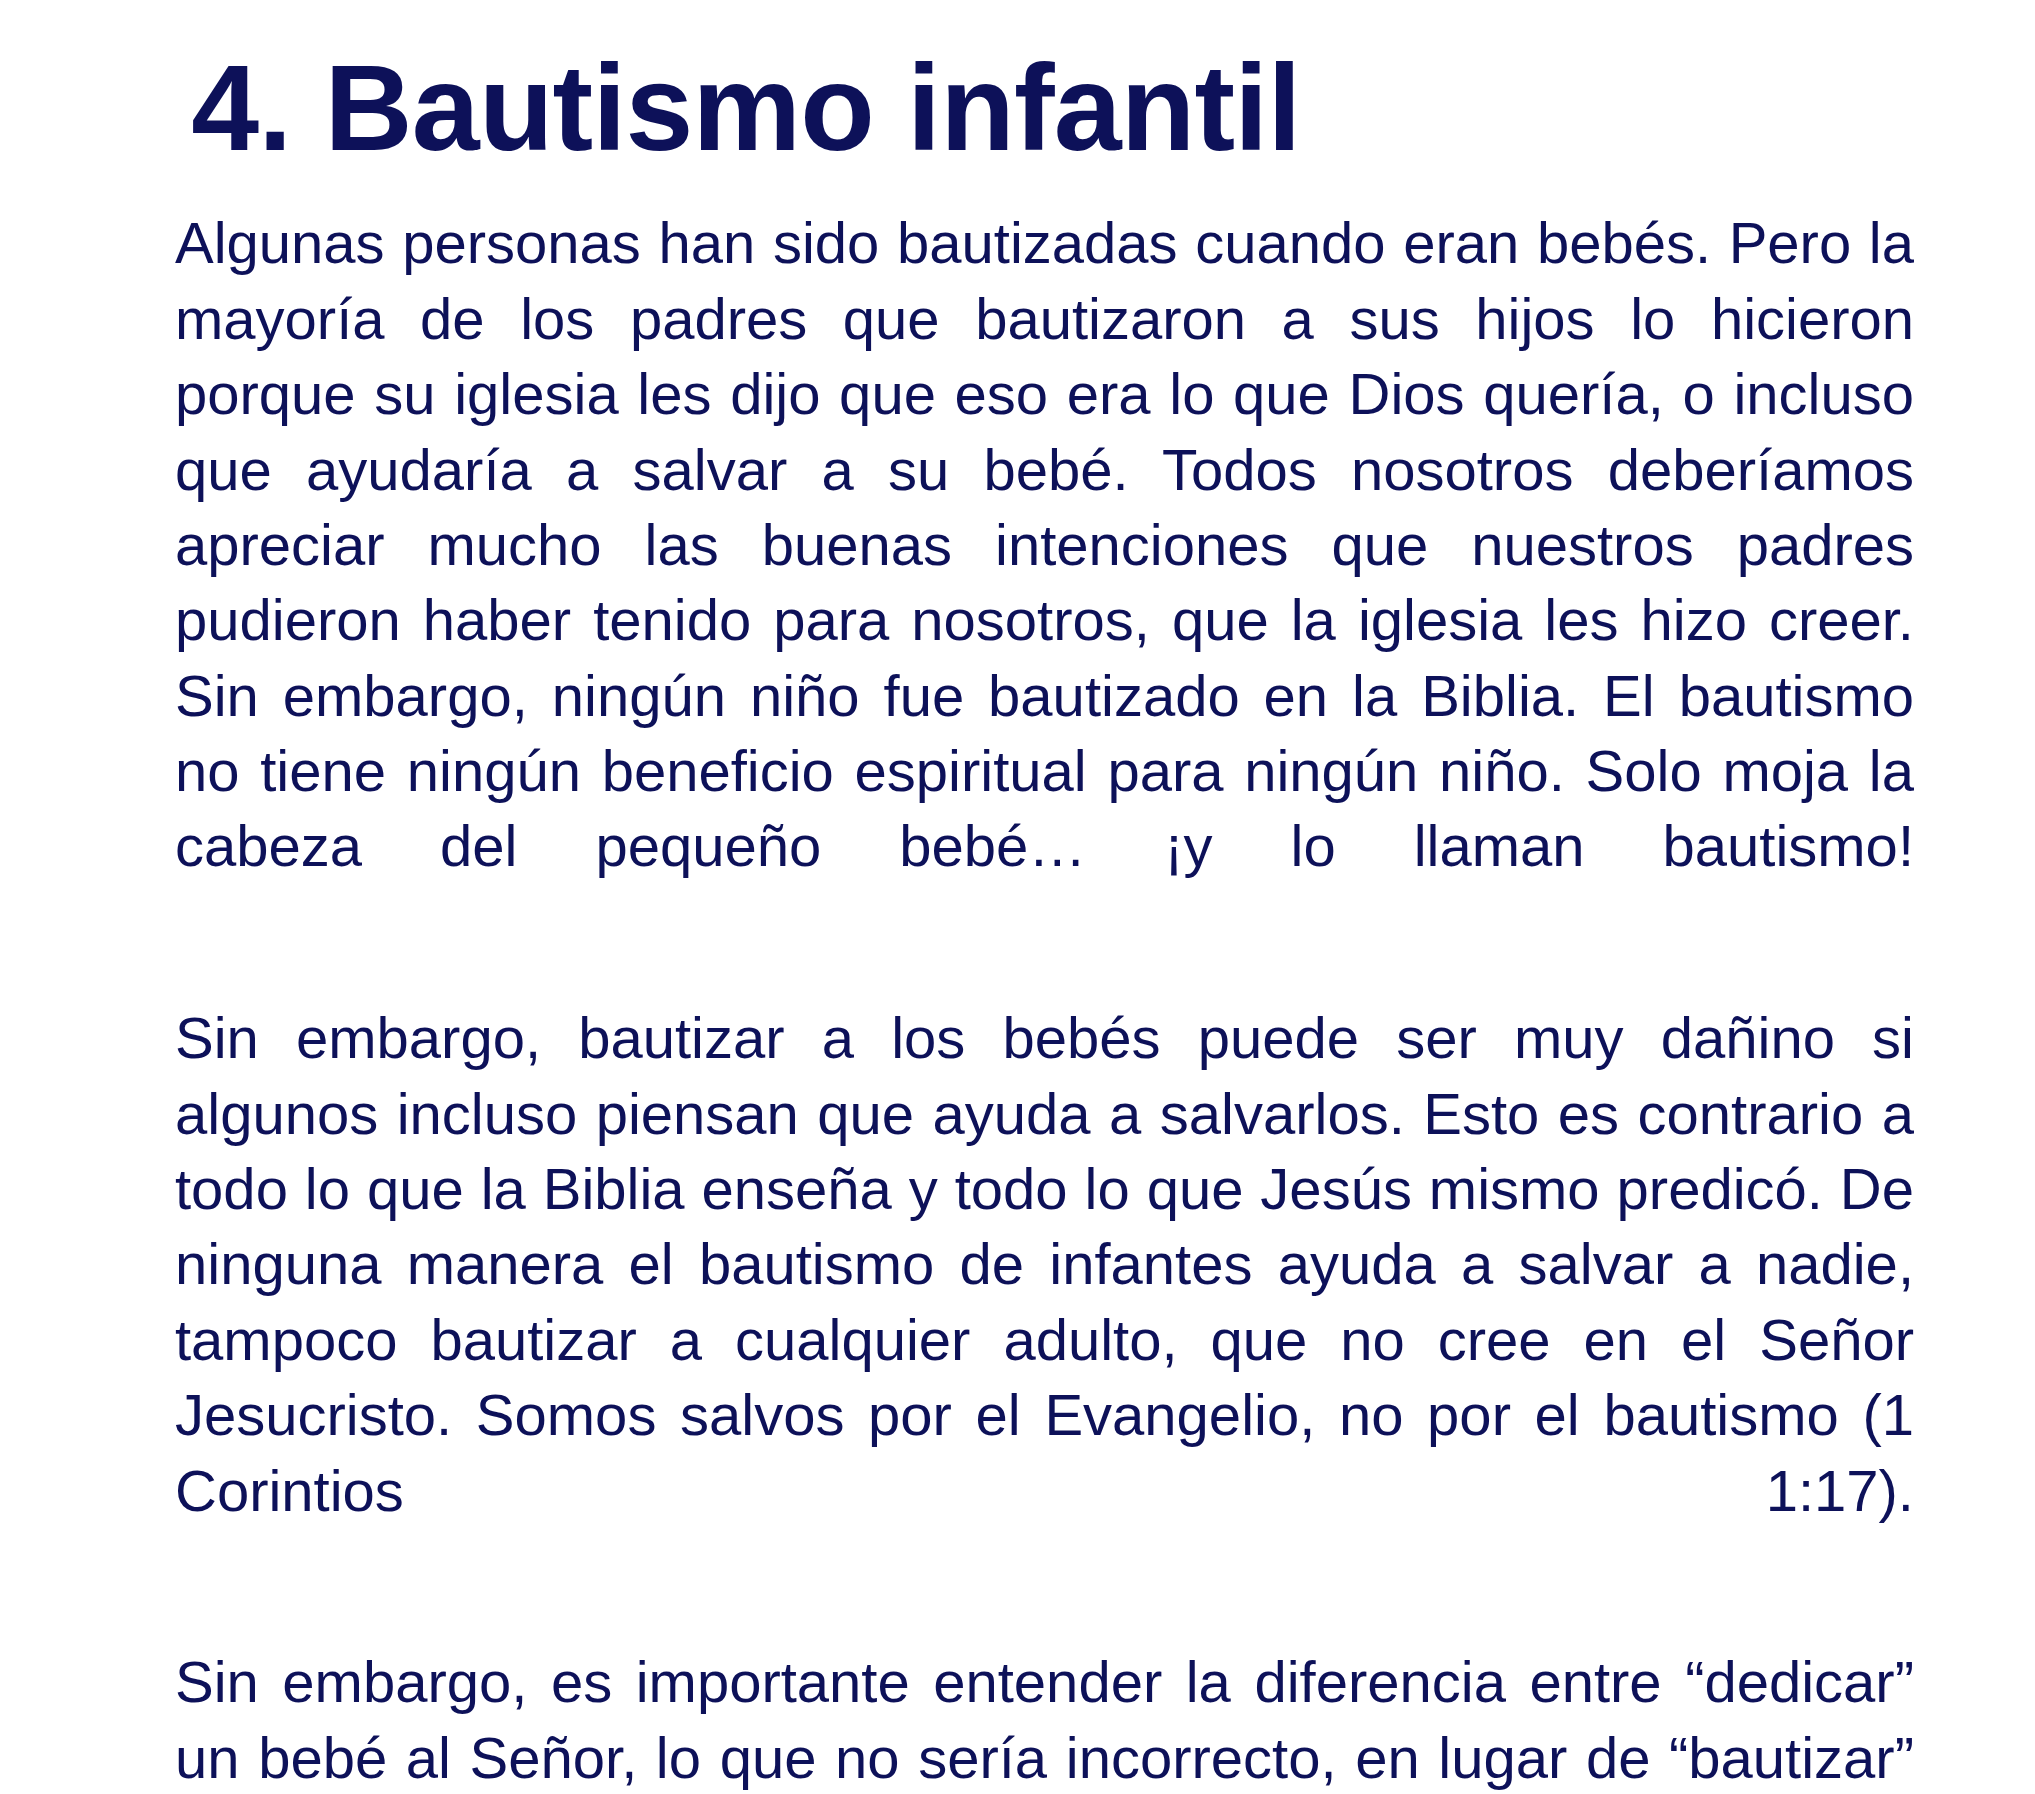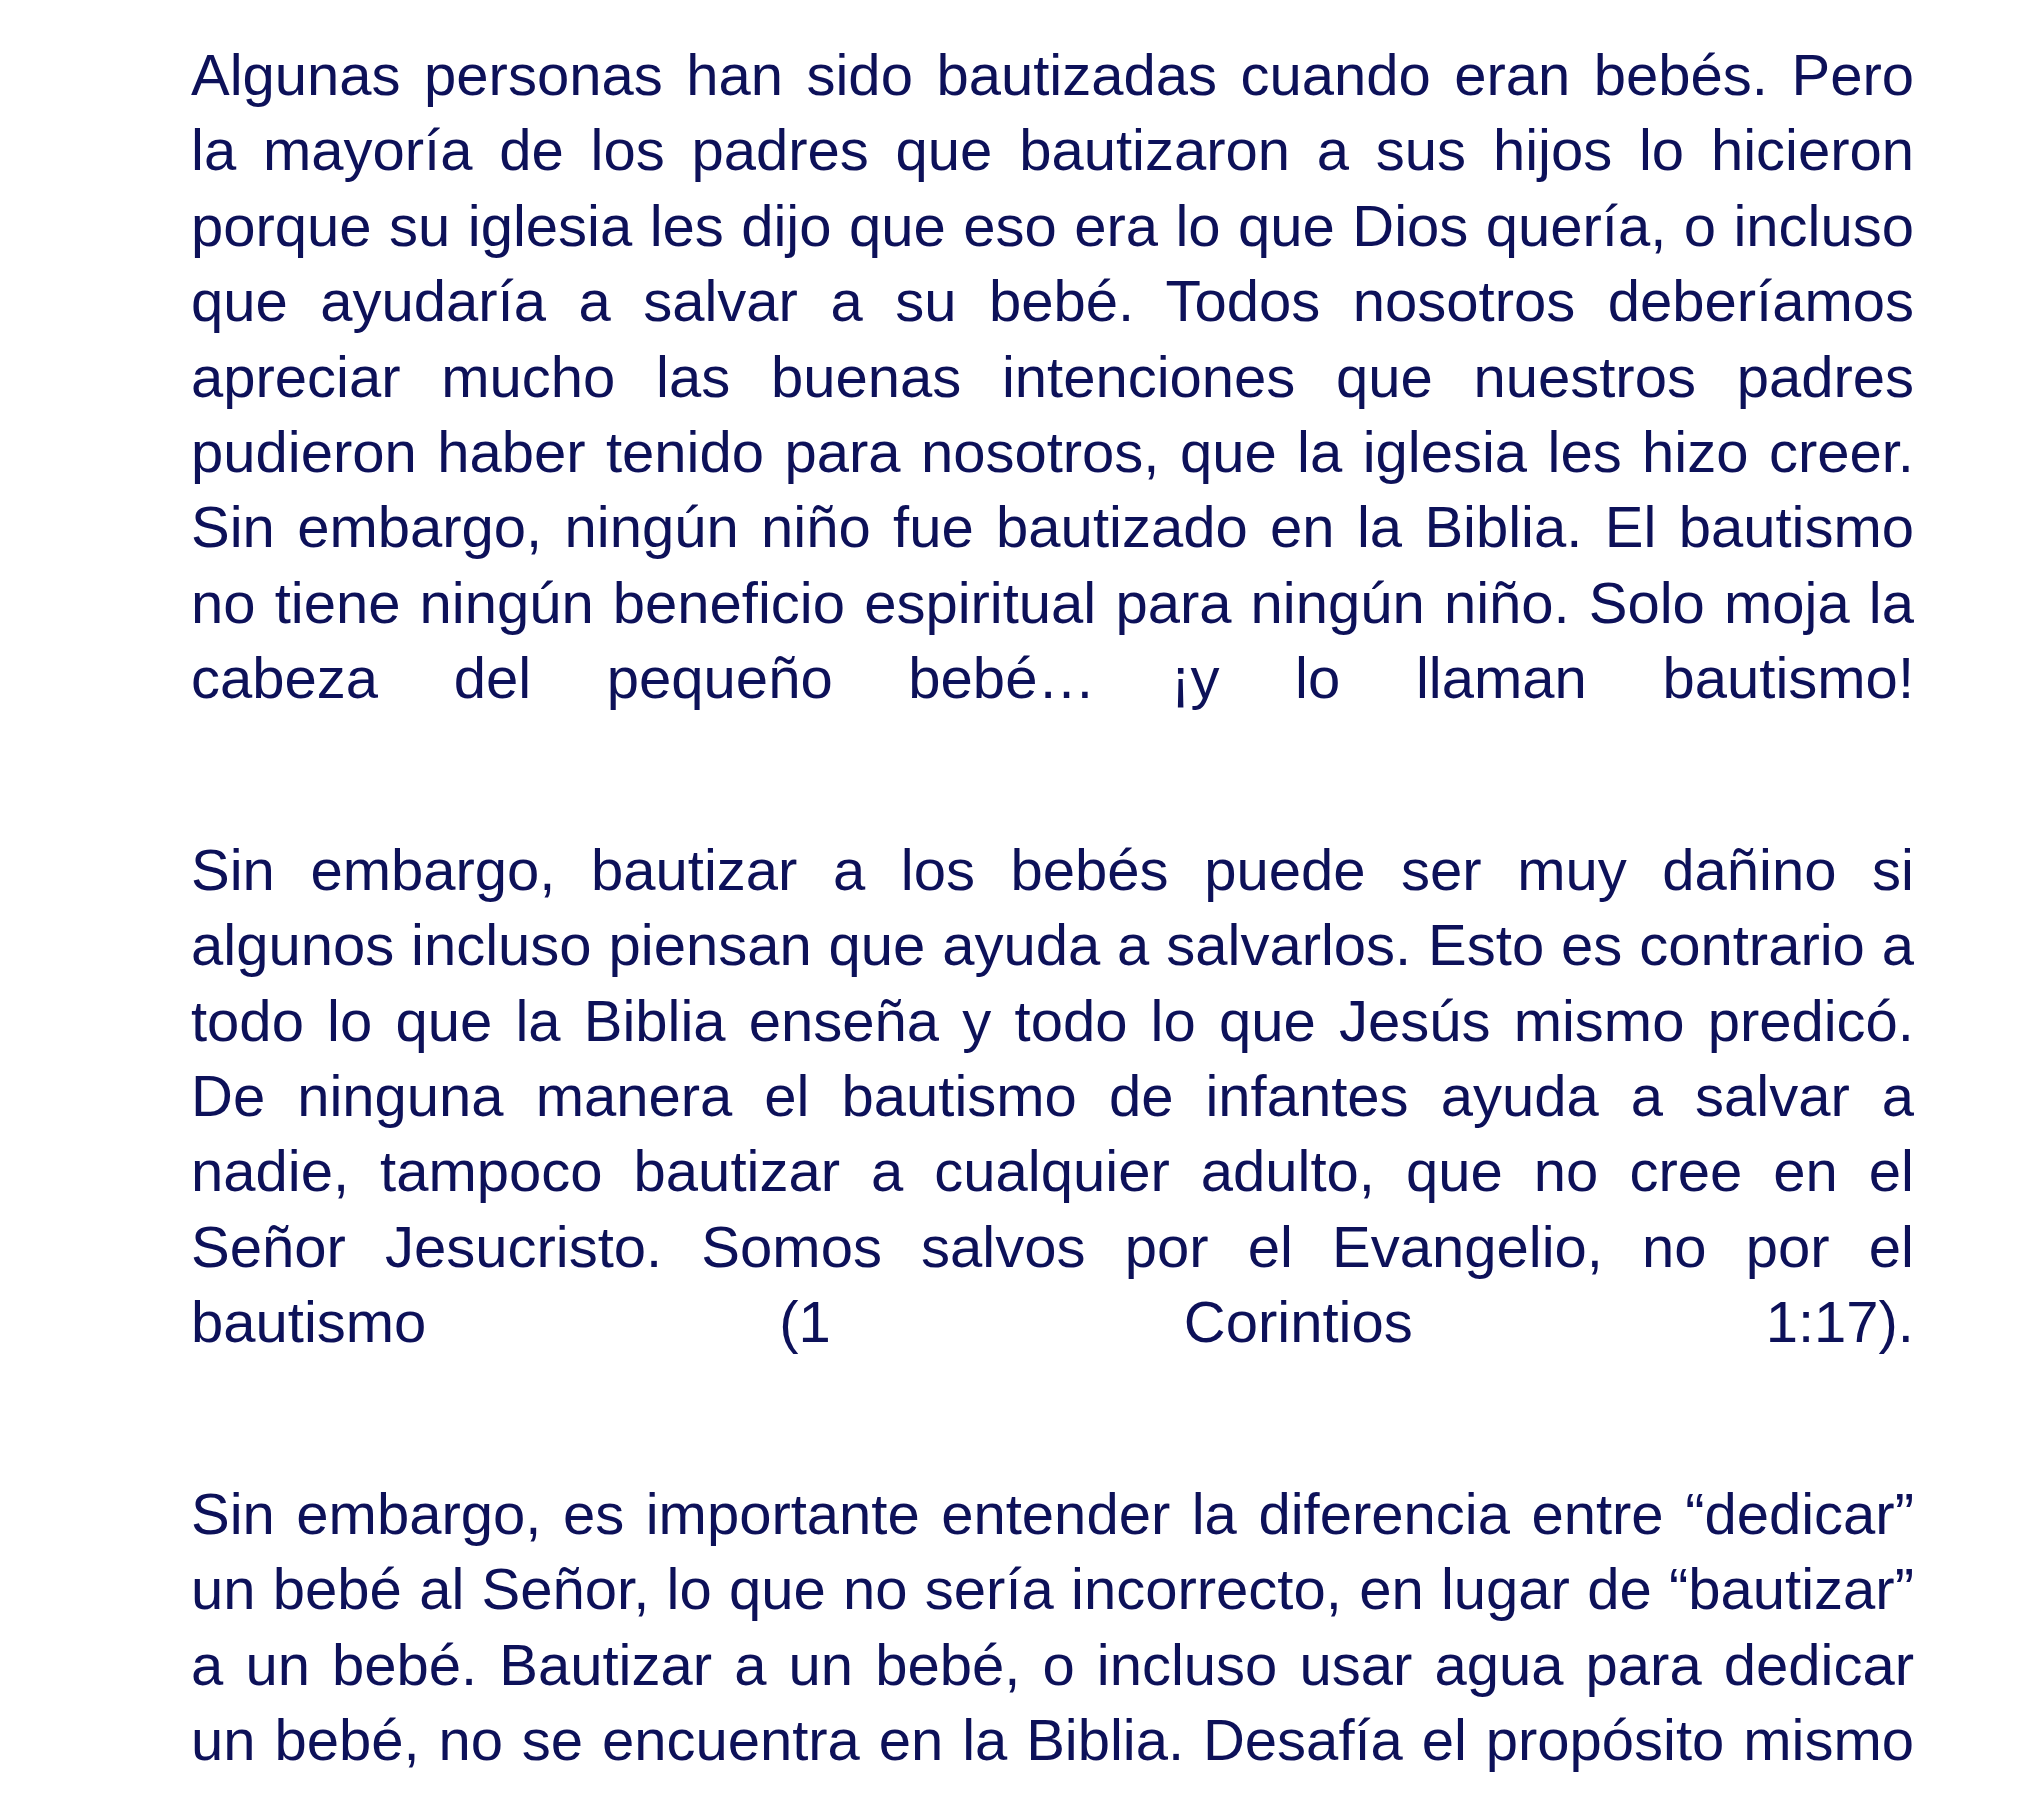--- a/index.html
+++ b/index.html
@@ -33,41 +33,42 @@
     padding-left: 16.3px;
   }
   .body-block {
     margin: 0 0 0 0;
     padding-right: 41px;
   }
   p.para {
     font-size: 58px;
     line-height: 1.30;
     color: #0d1159;
-    margin: 0 0 41px 16px;
+    margin: 0 0 41px 0;
     text-align: justify;
     text-justify: inter-word;
     hyphens: none;
     font-weight: 400;
   }
   p.para:last-child {
     margin-bottom: 0;
   }
   
   p.para::after {
     content: "";
     display: inline-block;
     width: 100%;
   }
 </style>
 </head>
 <body>
 
 <div class="page">
 
+  <h1 class="title">4. Bautismo infantil</h1>
 
   <div class="body-block">
     <p class="para">Algunas personas han sido bautizadas cuando eran bebés. Pero la mayoría de los padres que bautizaron a sus hijos lo hicieron porque su iglesia les dijo que eso era lo que Dios quería, o incluso que ayudaría a salvar a su bebé. Todos nosotros deberíamos apreciar mucho las buenas intenciones que nuestros padres pudieron haber tenido para nosotros, que la iglesia les hizo creer. Sin embargo, ningún niño fue bautizado en la Biblia. El bautismo no tiene ningún beneficio espiritual para ningún niño. Solo moja la cabeza del pequeño bebé… ¡y lo llaman bautismo!</p>
     <p class="para">Sin embargo, bautizar a los bebés puede ser muy dañino si algunos incluso piensan que ayuda a salvarlos. Esto es contrario a todo lo que la Biblia enseña y todo lo que Jesús mismo predicó. De ninguna manera el bautismo de infantes ayuda a salvar a nadie, tampoco bautizar a cualquier adulto, que no cree en el Señor Jesucristo. Somos salvos por el Evangelio, no por el bautismo (1 Corintios 1:17).</p>
     <p class="para">Sin embargo, es importante entender la diferencia entre “dedicar” un bebé al Señor, lo que no sería incorrecto, en lugar de “bautizar” a un bebé. Bautizar a un bebé, o incluso usar agua para dedicar un bebé, no se encuentra en la Biblia. Desafía el propósito mismo de Dios para el bautismo en agua, que es anunciar a un nuevo seguidor de Jesús.</p>
   </div>
 
 </div>
 
 

